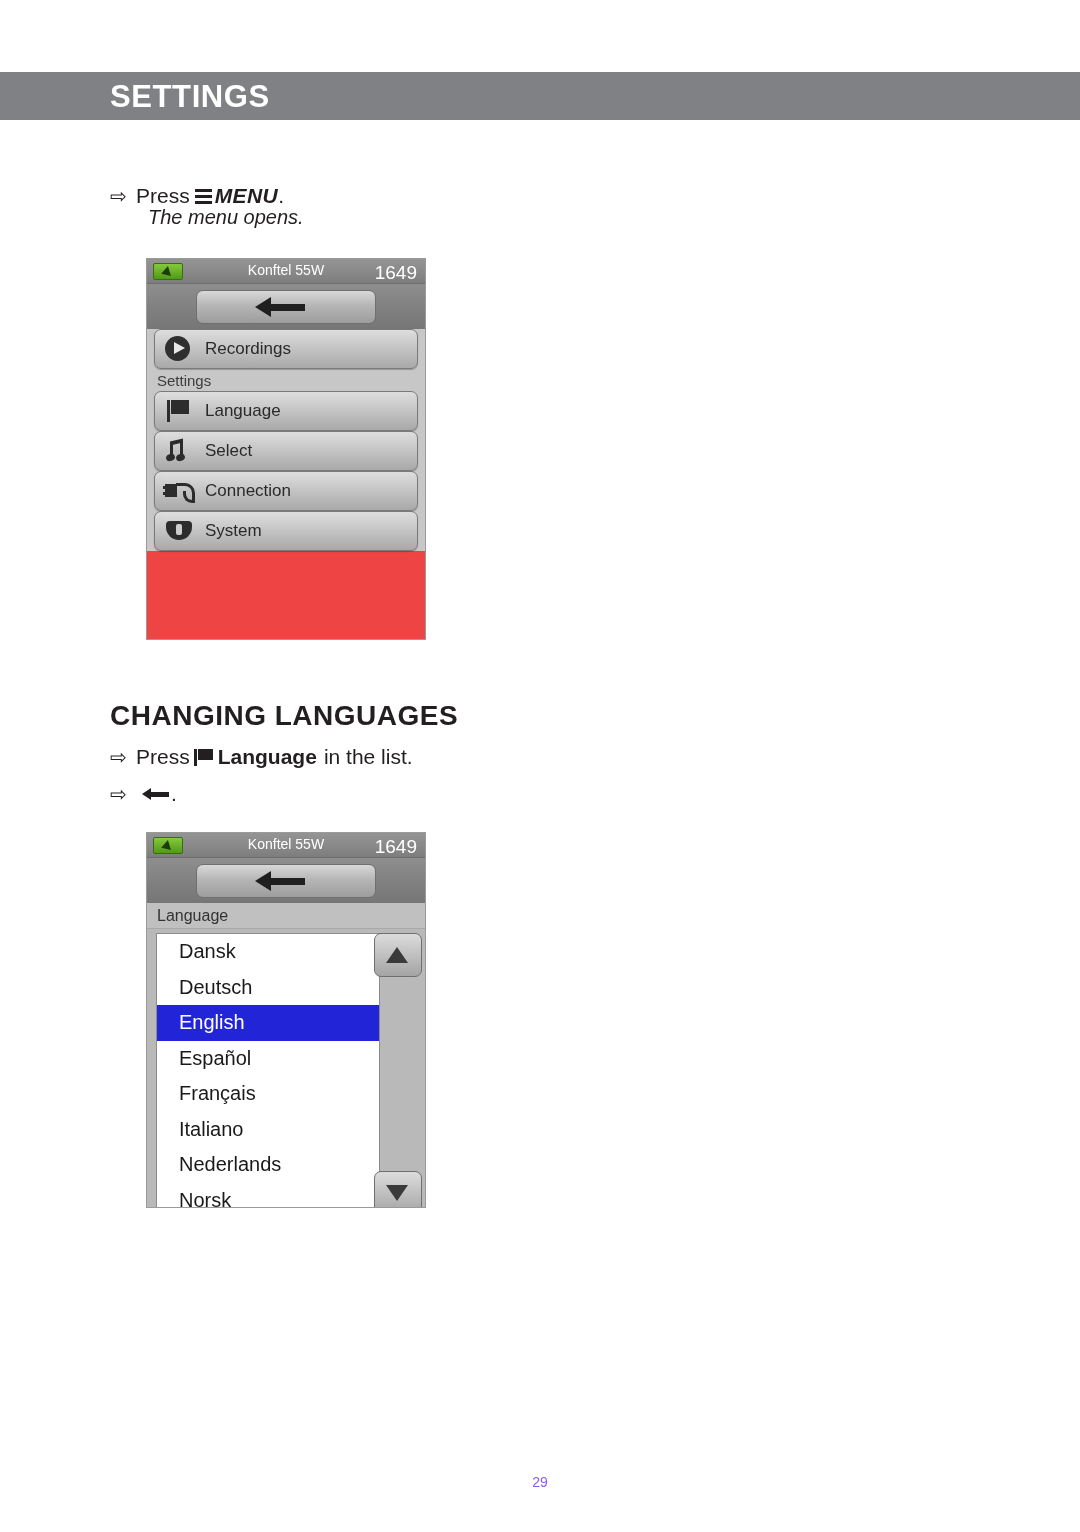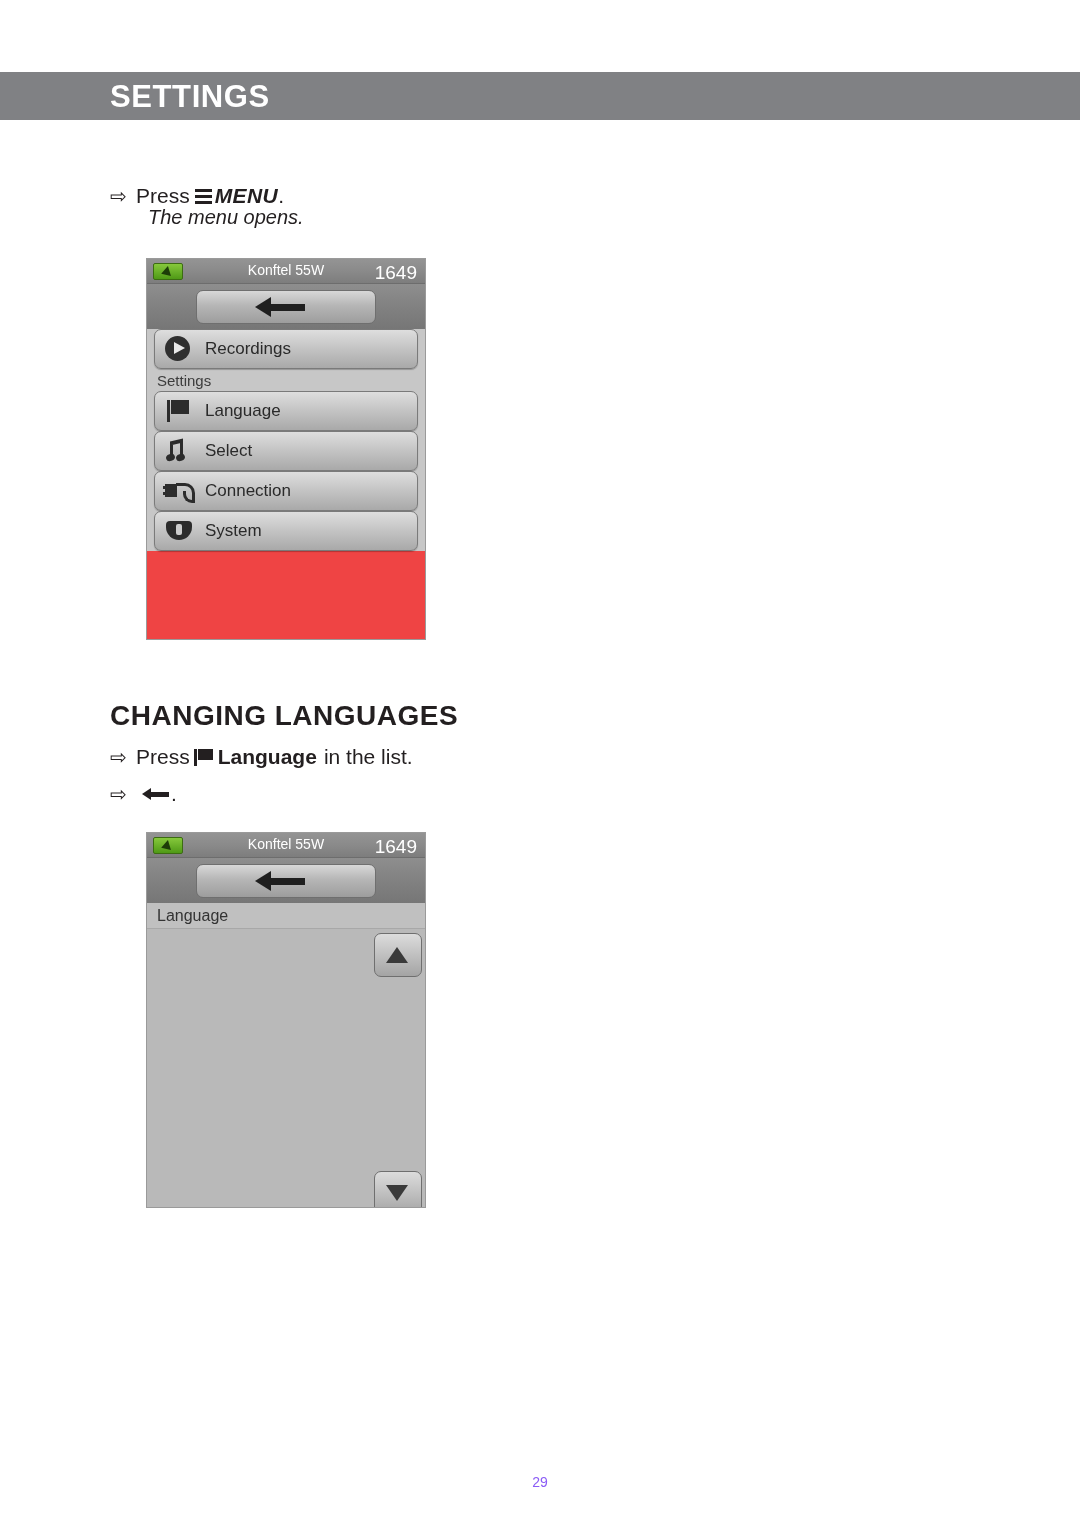--- a/index.html
+++ b/index.html
@@ -492,20 +492,30 @@
   <div class="dev-backbar">
     <div class="dev-backbtn">
       <span class="head"></span>
       <span class="shaft"></span>
     </div>
   </div>
 
   <div class="lang-head">Language</div>
 
   <div class="lang-area">
+    <div class="lang-listbox">
+      <div class="lang-item">Dansk</div>
+      <div class="lang-item">Deutsch</div>
+      <div class="lang-item selected">English</div>
+      <div class="lang-item">Español</div>
+      <div class="lang-item">Français</div>
+      <div class="lang-item">Italiano</div>
+      <div class="lang-item">Nederlands</div>
+      <div class="lang-item">Norsk</div>
+    </div>
 
     <div class="scroll-col">
       <div class="scroll-btn up">
         <span class="tri-up"></span>
       </div>
       <div class="scroll-btn down">
         <span class="tri-down"></span>
       </div>
     </div>
   </div>

